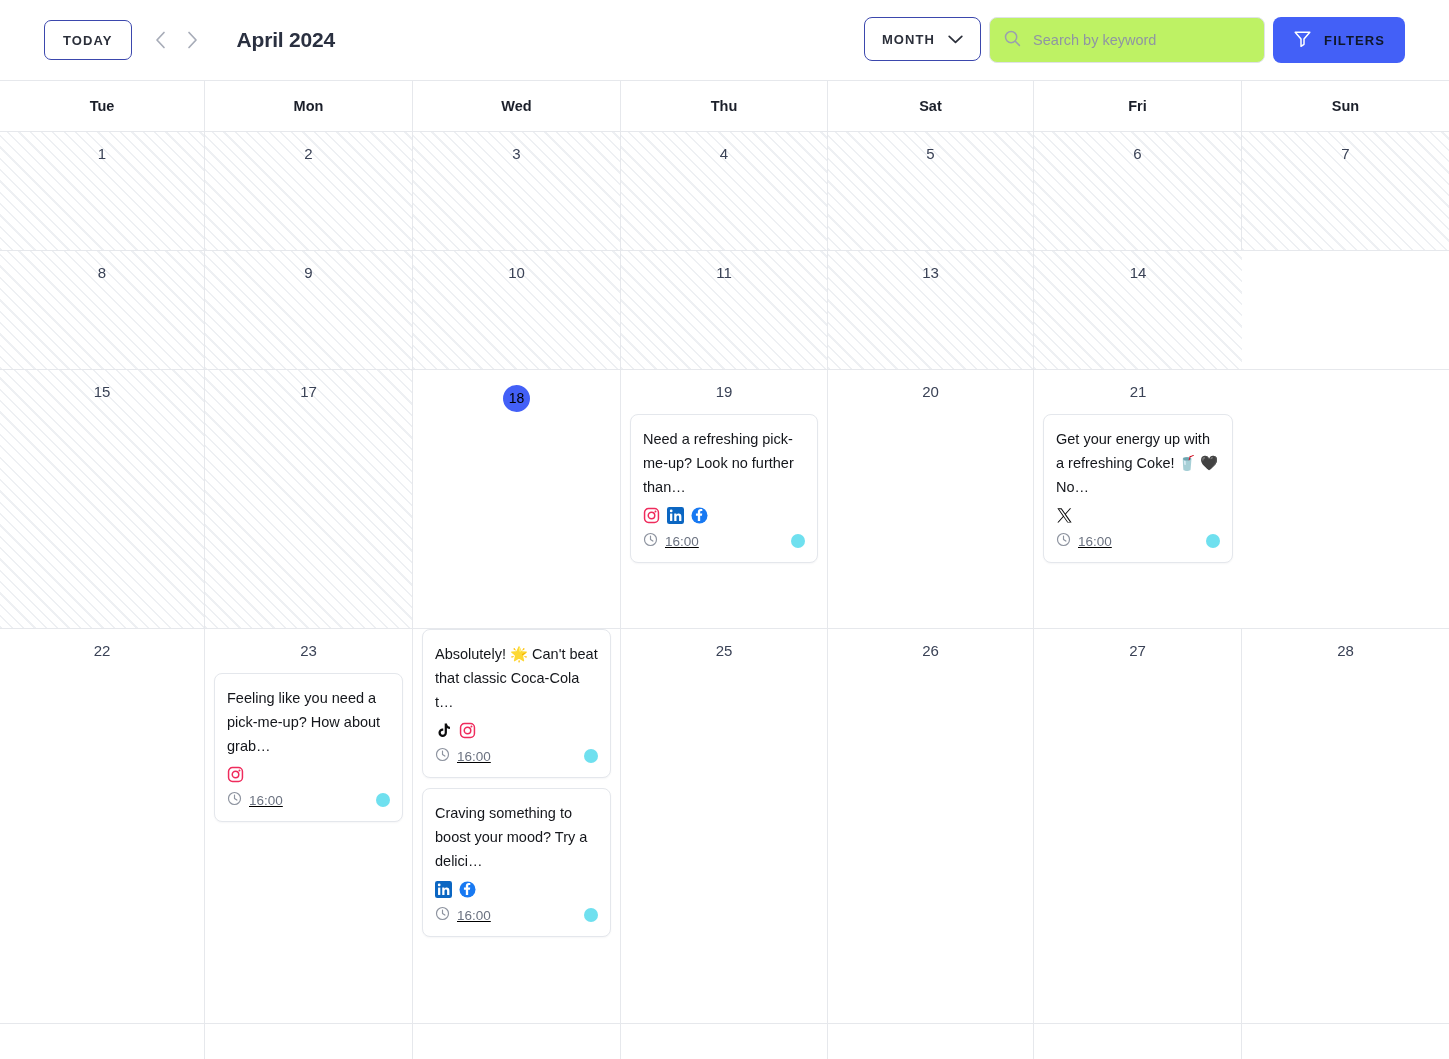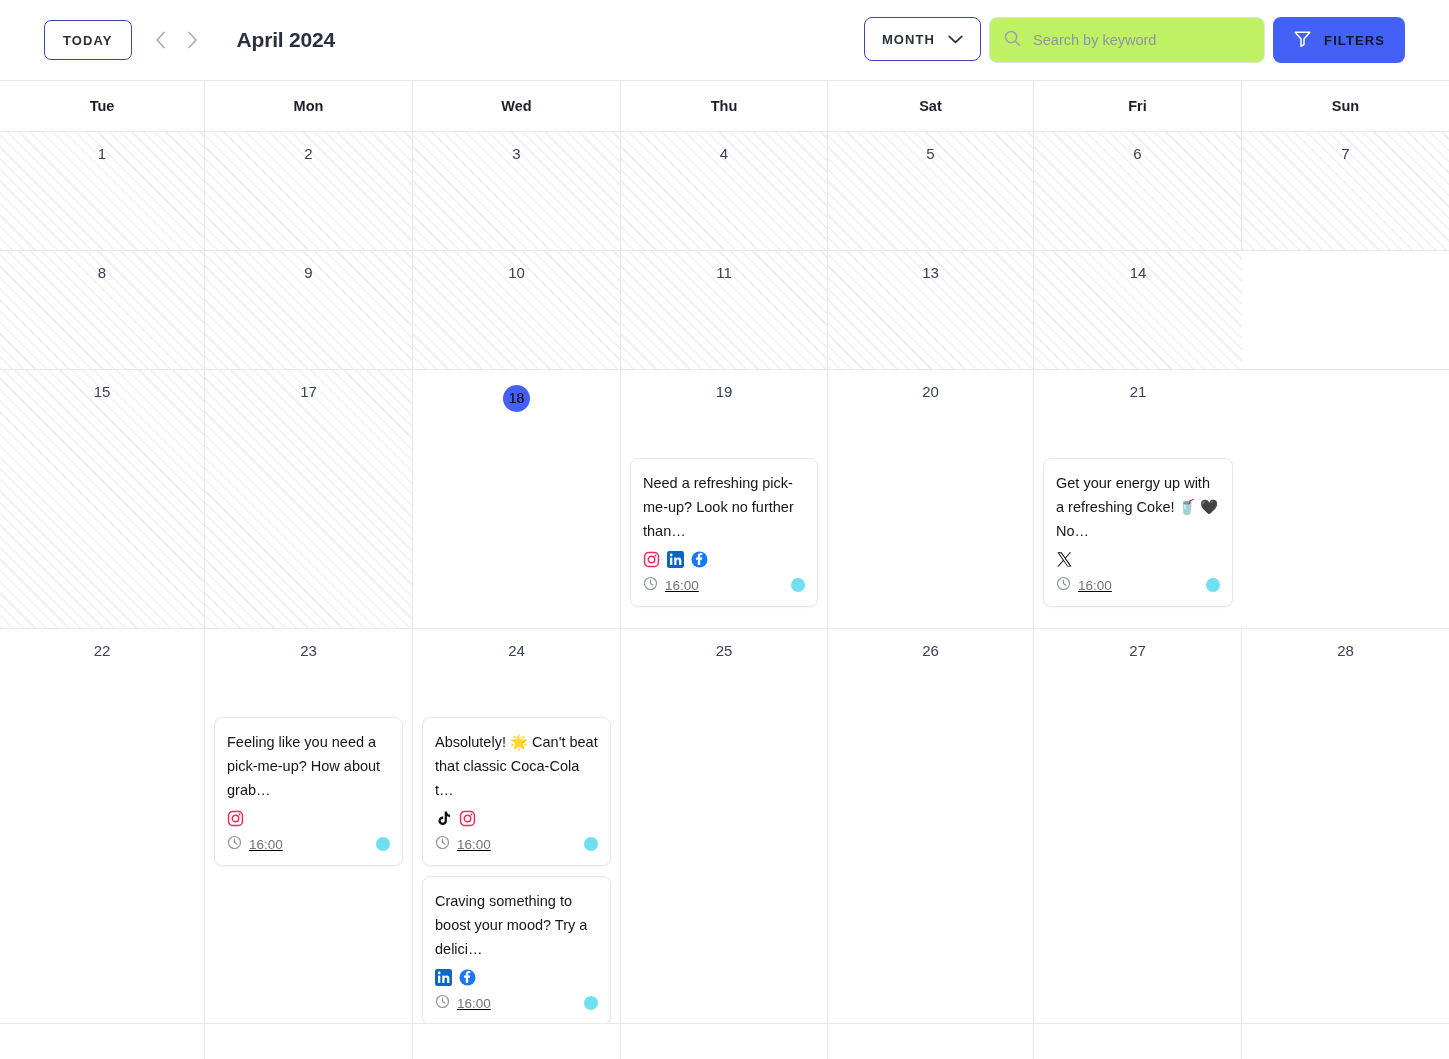--- a/index.html
+++ b/index.html
@@ -147,21 +147,21 @@
     padding-top: 0; margin-top: 6px;
   }
   .today-pill {
     width: 27px; height: 27px; border-radius: 50%;
     background: #4360f7; color: #000000;
     display: flex; align-items: center; justify-content: center;
     font-size: 14px; font-weight: 500;
   }
 
   
-  .events { display: flex; flex-direction: column; gap: 10px; margin-top: 44px; }
+  .events { display: flex; flex-direction: column; gap: 10px; }
   .event-card {
     background: #fff;
     border: 1px solid #e4e7ec;
     border-radius: 8px;
     padding: 12px 12px 10px 12px;
     box-shadow: 0 1px 2px rgba(16,24,40,0.04);
     cursor: pointer;
   }
   .event-text {
     font-size: 14.5px;
@@ -401,21 +401,20 @@
                       <path d="M8 4.4V8l2.5 1.7" stroke="#8d939f" stroke-width="1.25" stroke-linecap="round" stroke-linejoin="round"></path>
                     </svg></span>
                   <span class="time-text">16:00</span>
                 </div>
                 <span class="status-dot" style="background: rgb(111, 224, 239);"></span>
               </div>
             </div>
           </div>
         </div>
         <div class="cell">
-          <div class="daynum">24</div>
           <div class="events">
             <div class="event-card">
               <div class="event-text">Absolutely! 🌟 Can't beat that classic Coca-Cola t…</div>
               <div class="event-channels">
                 <span style="display: block; width: 17px; height: 17px;">
                   <svg class="chan" viewBox="0 0 24 24">
                     <path d="M16.9 2.2h-3.2v13.02c0 1.55-1.24 2.82-2.78 2.82a2.8 2.8 0 01-2.78-2.82c0-1.56 1.2-2.82 2.7-2.82.28 0 .55.04.81.12V9.25a6.1 6.1 0 00-.81-.05c-3.3 0-5.98 2.72-5.98 6.07s2.68 6.06 5.98 6.06 5.98-2.71 5.98-6.06V8.5a7.36 7.36 0 004.3 1.39V6.63c-2.3 0-4.22-1.95-4.22-4.43z" fill="#0c0c0d"></path>
                   </svg>
                 </span>
                 <span style="display: block; width: 17px; height: 17px;">

